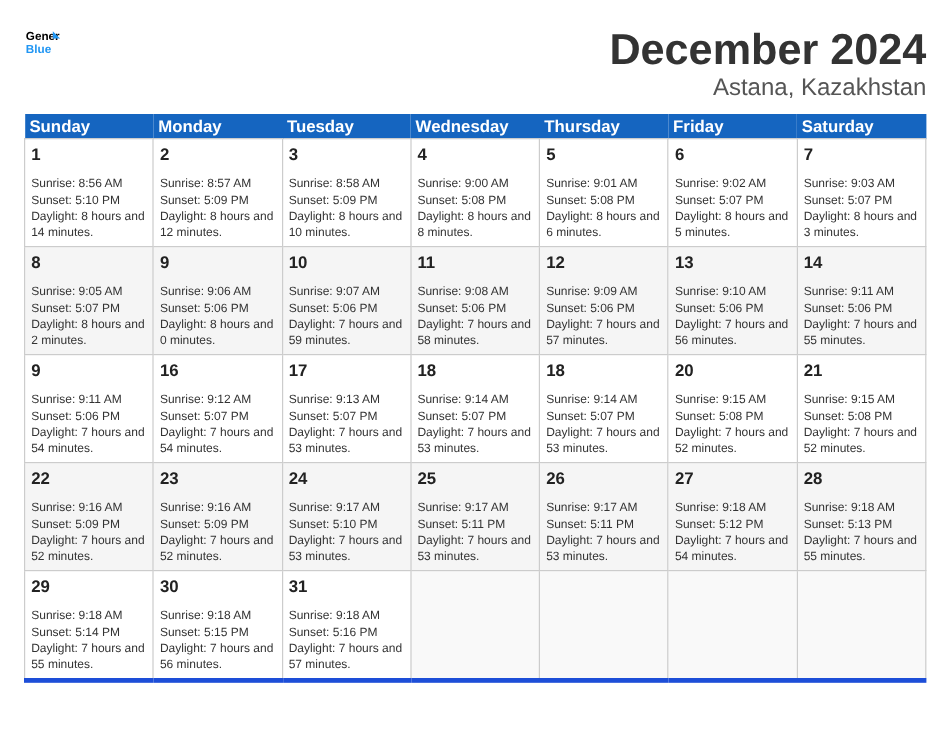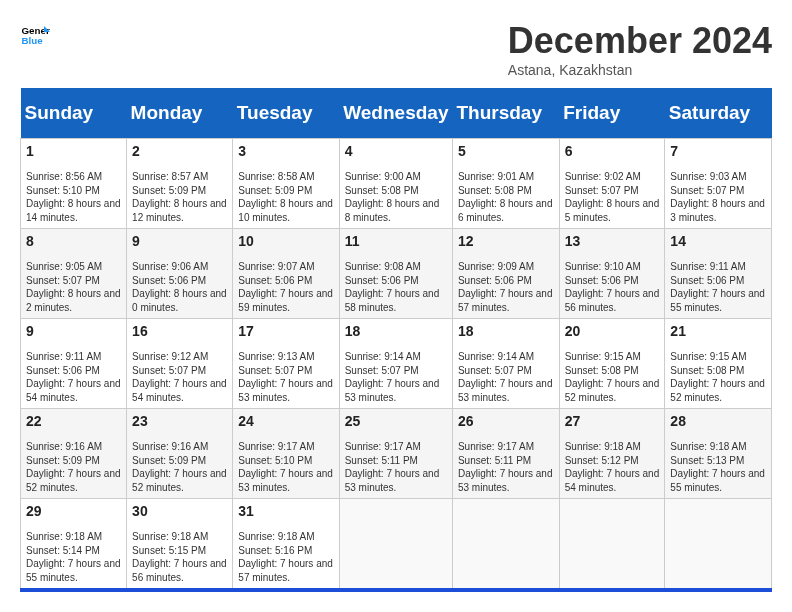--- a/index.html
+++ b/index.html
@@ -18,41 +18,41 @@
     }
     .logo {
       display: flex;
       align-items: center;
       gap: 4px;
     }
     .logo-icon {
       width: 30px;
       height: 30px;
     }
-    .title-block { }
+    .title-block { text-align: right; }
     .month-title {
       font-size: 36px;
       font-weight: bold;
       color: #333;
     }
     .subtitle {
-      font-size: 14px;
+      font-size: 20px;
       color: #555;
     }
     .calendar-table {
       width: 100%;
       border-collapse: collapse;
       font-size: 10.5px;
     }
     .calendar-table th {
       background: #1565C0;
       color: #fff;
-      padding: 14px 4px;
+      padding: 2px 4px;
       text-align: left;
-      font-size: 19px;
+      font-size: 14px;
       font-weight: bold;
     }
     .calendar-table td {
       border: 1px solid #ccc;
       vertical-align: top;
       padding: 4px 5px;
       width: calc(100% / 7);
       min-height: 80px;
       background: #fff;
     }

